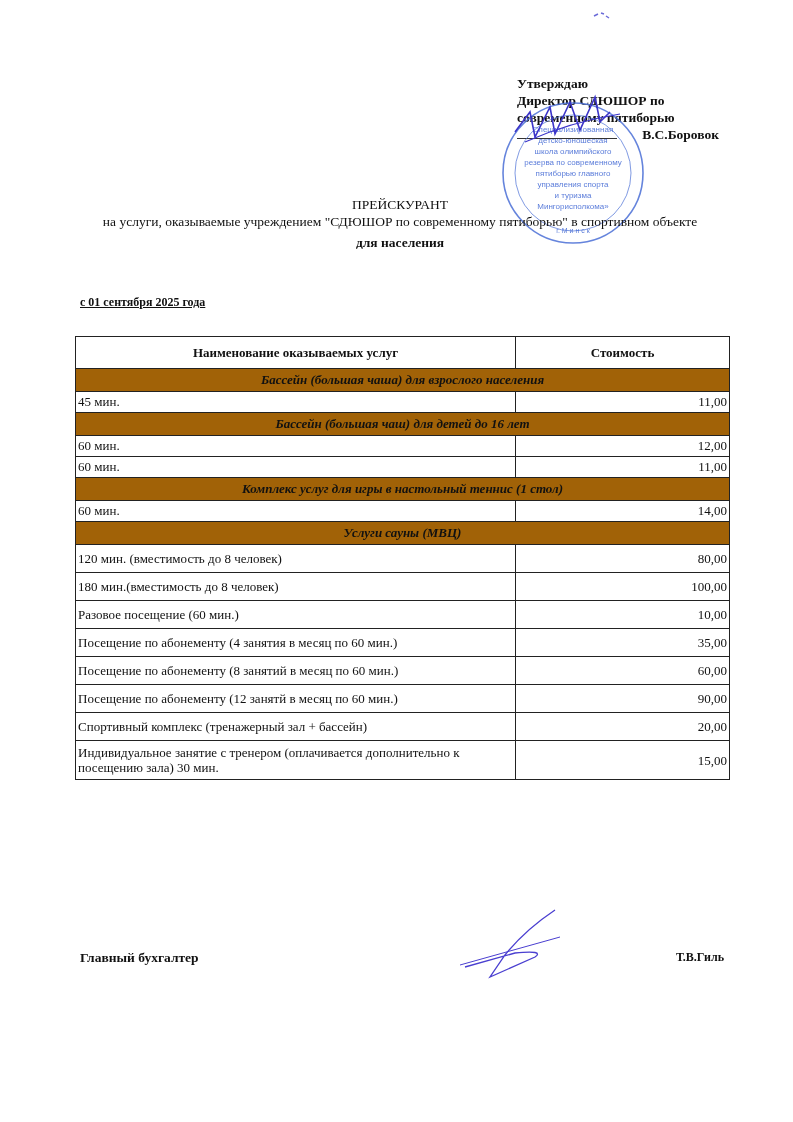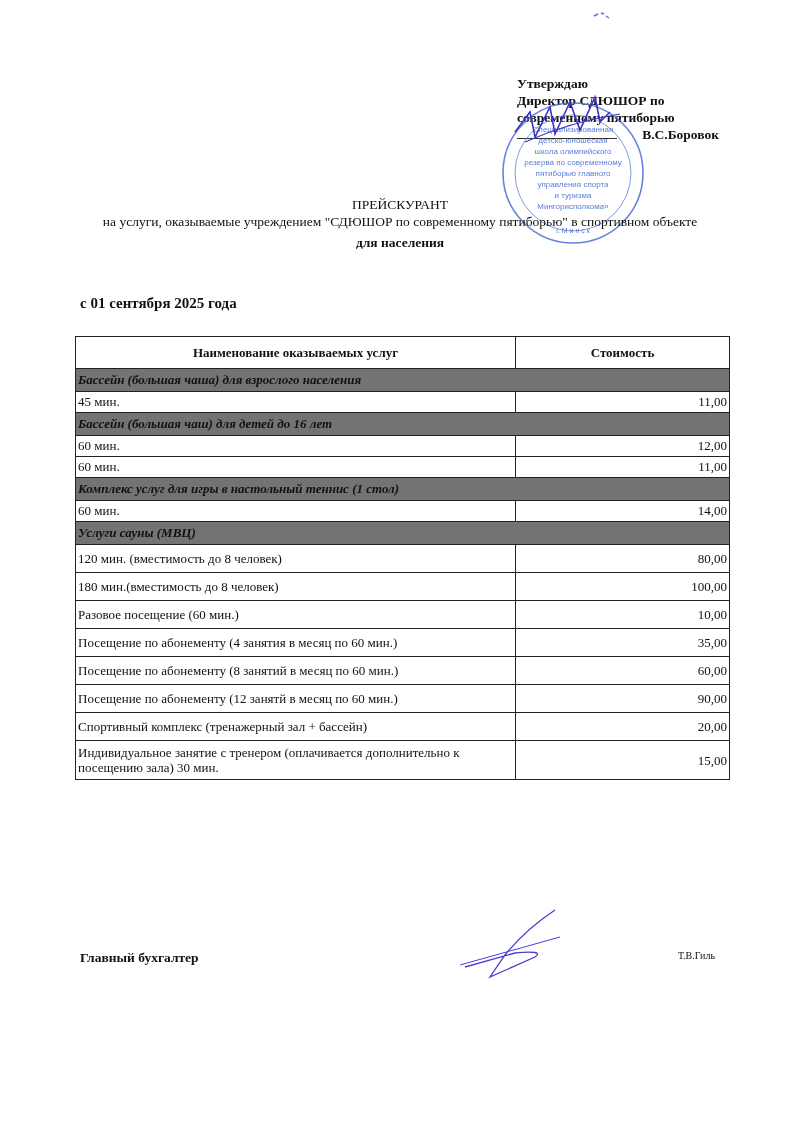--- a/index.html
+++ b/index.html
@@ -11,37 +11,37 @@
     position: absolute; left: 517px; top: 75px; width: 230px;
     font-weight: bold; font-size: 13.5px; line-height: 17px;
   }
   .approve .signer { text-align: right; padding-right: 28px; }
   .approve .sig-line { position: absolute; left: 0; top: 63px; width: 100px; border-bottom: 1px solid #333; }
   .stamp { position: absolute; left: 498px; top: 98px; width: 150px; height: 150px; }
   .sign-director { position: absolute; left: 510px; top: 92px; width: 130px; height: 60px; }
   .title-block { position: absolute; left: 70px; top: 196px; width: 660px; text-align: center; font-size: 13.5px; line-height: 17px; }
   .title-block .t1 { font-weight: normal; }
   .title-block .t3 { font-weight: bold; margin-top: 4px; }
-  .date-line { position: absolute; left: 80px; top: 295px; font-weight: bold; font-size: 15px; }
+  .date-line { position: absolute; left: 80px; top: 295px; font-weight: bold; font-size: 12px; text-decoration: underline; }
   table.price {
     position: absolute; left: 75px; top: 336px; width: 655px;
     border-collapse: collapse; font-size: 13px; table-layout: fixed;
   }
   table.price td, table.price th { border: 1.5px solid #222; padding: 0 2px; }
   table.price th { font-weight: bold; height: 31px; font-size: 13px; }
   table.price col.c1 { width: 440px; }
   table.price tr.section td {
-    background: #737373; font-weight: bold; font-style: italic; height: 22px; margin-top: 33px;
+    background: #a16207; text-align: center; font-weight: bold; font-style: italic; height: 22px; margin-top: 33px;
   }
   table.price tr.item td { height: 20px; }
   table.price tr.item.tall td { height: 27px; }
   table.price tr.item.double td { height: 38px; line-height: 15px; }
   table.price td.price-cell { text-align: right; }
   .footer-left { position: absolute; left: 80px; top: 950px; font-weight: bold; font-size: 13.5px; }
-  .footer-right { position: absolute; right: 78px; top: 950px; font-weight: normal; font-size: 10px; }
+  .footer-right { position: absolute; right: 69px; top: 950px; font-weight: bold; font-size: 12px; }
   .sign-accountant { position: absolute; left: 455px; top: 905px; width: 110px; height: 75px; }
   .corner-mark { position: absolute; left: 592px; top: 10px; width: 20px; height: 10px; }
 </style>
 </head>
 <body>
 
 <svg class="corner-mark" viewBox="0 0 20 10">
   <path d="M2 6 L6 4 M9 3 L12 4 M14 6 L17 8" stroke="#6b6bd8" stroke-width="1.5" fill="none"></path>
 </svg>
 

